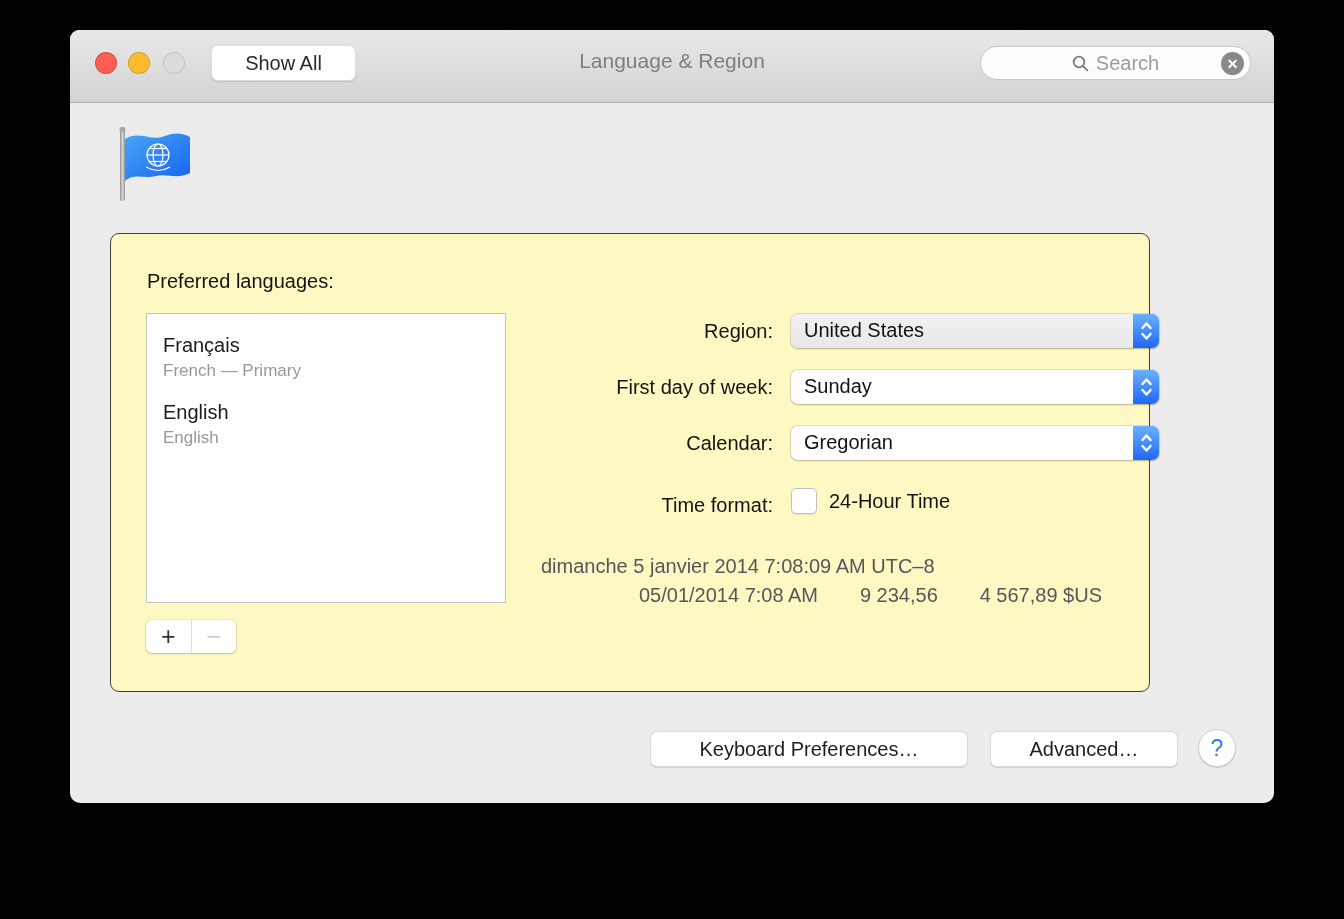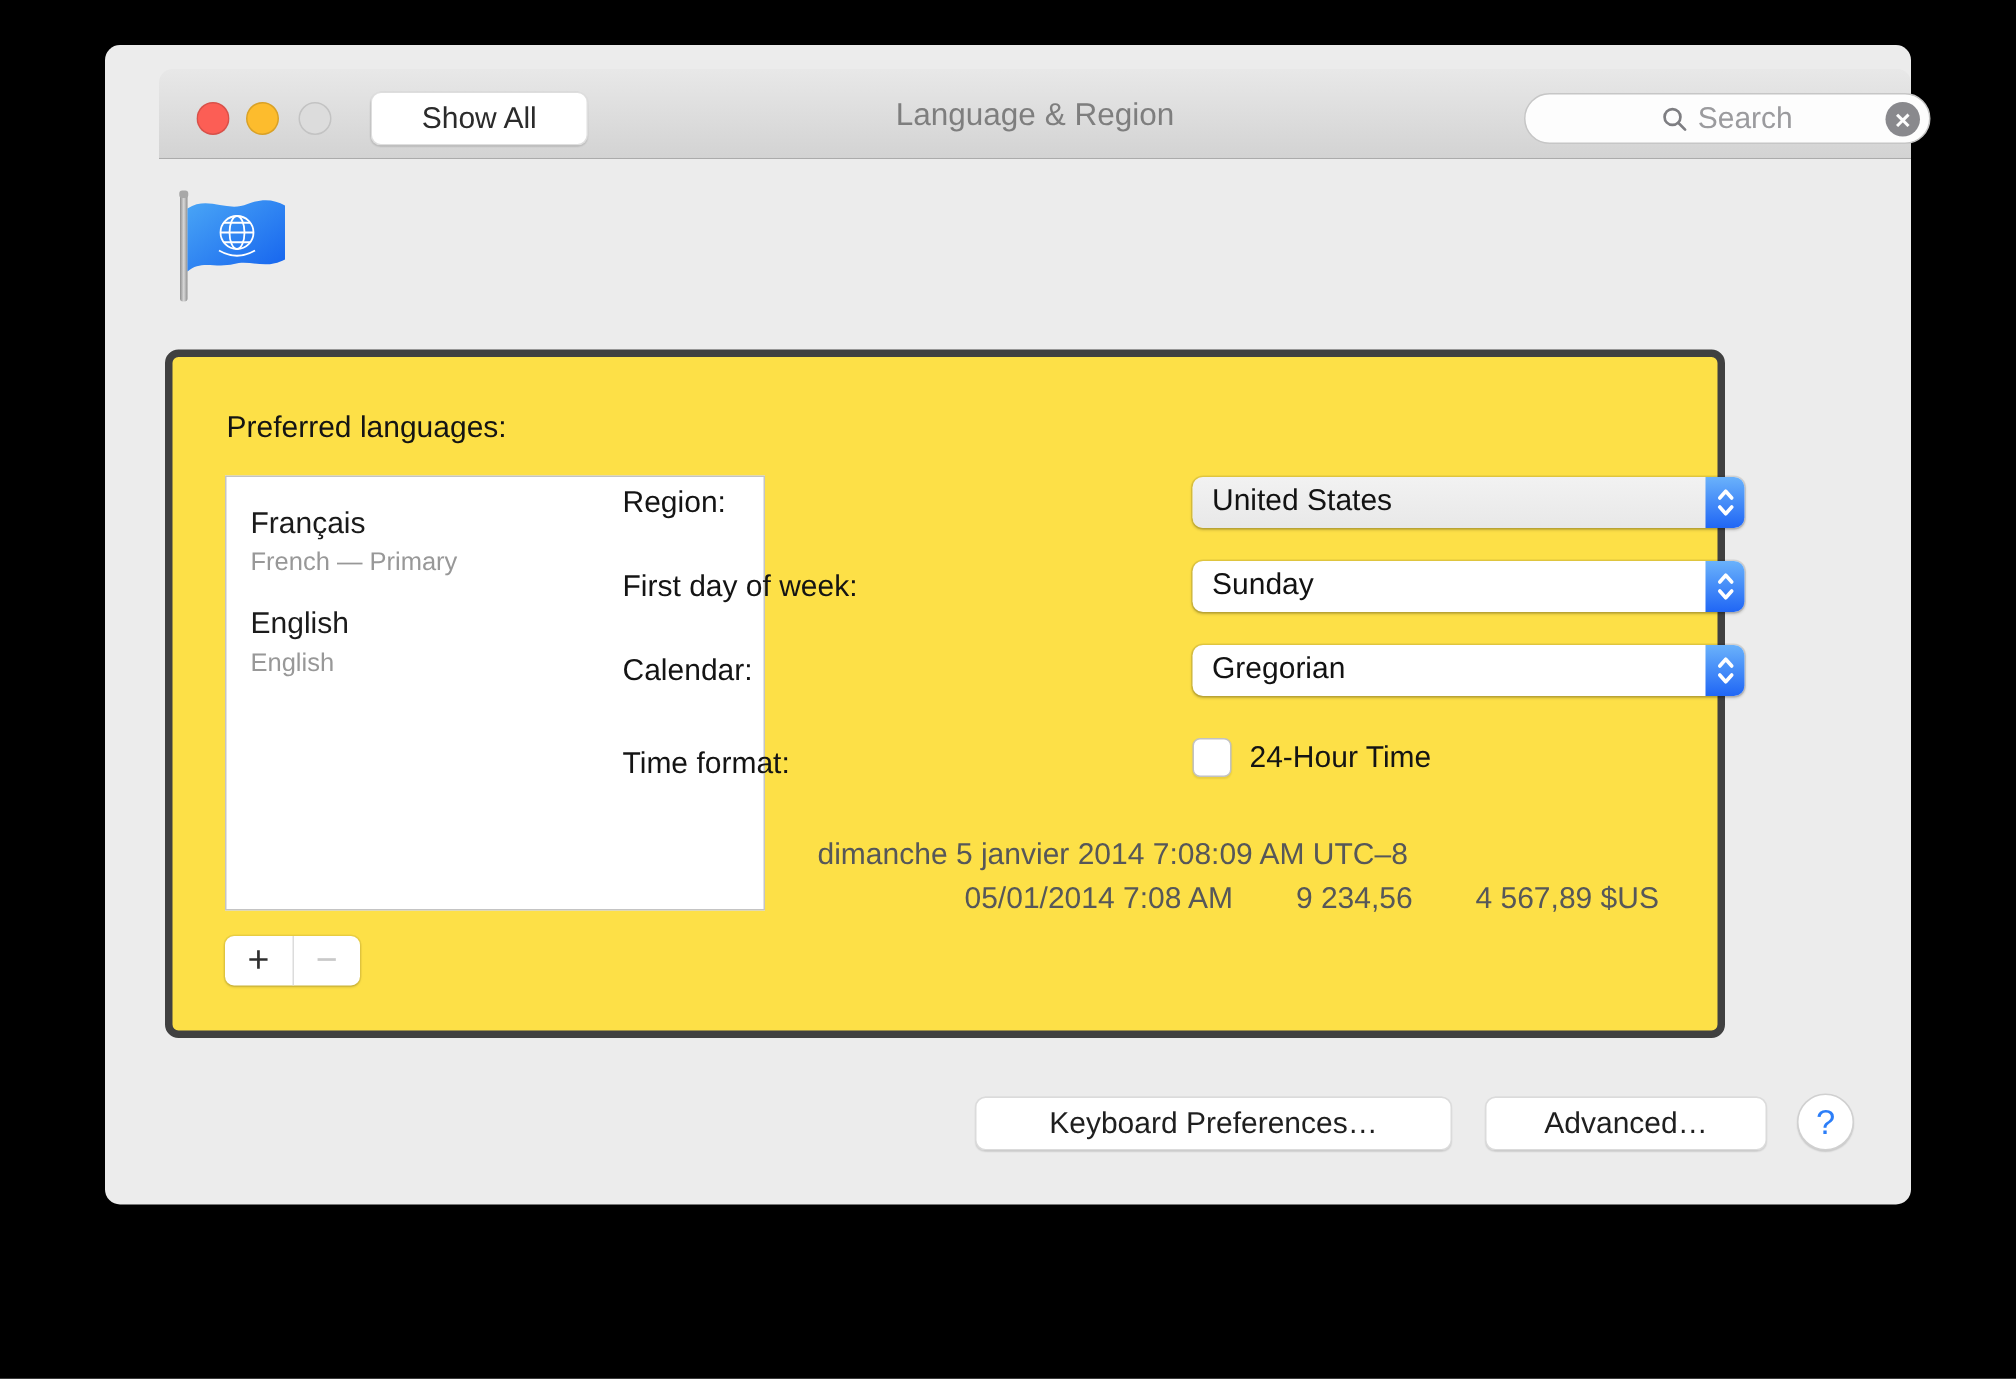--- a/index.html
+++ b/index.html
@@ -2,23 +2,23 @@
 <html><head>
 <meta charset="utf-8">
 <style>
   * { margin:0; padding:0; box-sizing:border-box; }
   html,body { width:1344px; height:919px; background:#000; font-family:"Liberation Sans", sans-serif; overflow:hidden; }
 
   .window { position:absolute; left:70px; top:30px; width:1204px; height:773px;
     background:#ececec; border-radius:10px; box-shadow:0 30px 70px rgba(0,0,0,.85), 0 0 1px rgba(0,0,0,.6); }
 
   
-  .toolbar { position:absolute; left:0; top:16px; right:0; height:60px;
+  .toolbar { position:absolute; left:0; top:0; right:0; height:73px;
     background:linear-gradient(#e8e8e8,#d3d3d3); border-bottom:1px solid #ababab;
-    border-radius:9px 9px 0 0;margin-left:36px; }
+    border-radius:9px 9px 0 0; }
   .light { position:absolute; top:22px; width:22px; height:22px; border-radius:50%; }
   .light.red    { left:25px; background:#fc5e55; border:1px solid rgba(0,0,0,.14); }
   .light.yellow { left:58px; background:#fdbc2d; border:1px solid rgba(0,0,0,.14); }
   .light.gray   { left:93px; background:#dcdcdc; border:1px solid #c3c3c3; }
   .show-all { position:absolute; left:141px; top:15px; width:145px; height:36px;
     background:#fff; border:1px solid rgba(0,0,0,.13); border-radius:7px;
     box-shadow:0 1px 1px rgba(0,0,0,.12); font-size:20px; color:#2b2b2b;
     text-align:center; line-height:34px; cursor:default; }
   .win-title { position:absolute; left:0; right:0; top:19px; text-align:center;
     font-size:21px; color:#7e7e7e; pointer-events:none; }
@@ -29,35 +29,35 @@
   .search .clear { position:absolute; right:6px; top:5px; width:23px; height:23px;
     border-radius:50%; background:#89898d; color:#fdfdfd; font-size:14px; font-weight:bold;
     display:flex; align-items:center; justify-content:center; line-height:1; }
 
   
   .flag { position:absolute; left:42px; top:93px; width:84px; height:82px; }
   .desc { position:absolute; left:159px; top:108px; font-size:20px; line-height:31px; color:#1a1a1a; }
 
   
   .panel { position:absolute; left:40px; top:203px; width:1040px; height:459px;
-    background:#fde047; border:5px solid #404040; border-radius:9px; }
+    background:#fef9c3; border:1px solid #404040; border-radius:9px; }
   .pref-label { position:absolute; left:36px; top:36px; font-size:20px; color:#141414; }
   .listbox { position:absolute; left:35px; top:79px; width:360px; height:290px;
     background:#fff; border:1px solid #c4c4c4; }
   .lang-item { padding:20px 16px 0 16px; }
   .lang-name { font-size:20px; color:#1b1b1b; margin-bottom:4px; }
   .lang-detail { font-size:17px; color:#989898; }
   .plusminus { position:absolute; left:35px; top:386px; width:90px; height:33px;
     background:#fff; border-radius:6px; display:flex;
     box-shadow:0 1px 2px rgba(0,0,0,.18), 0 0 0 1px rgba(0,0,0,.06); }
   .pm-btn { flex:1; display:flex; align-items:center; justify-content:center;
     font-size:25px; line-height:1; color:#2f2f2f; }
   .pm-btn.minus { border-left:1px solid #dcdcdc; color:#c9c9c9; }
 
-  .row-label { position:absolute; left:300px; width:362px; text-align:left;
+  .row-label { position:absolute; left:300px; width:362px; text-align:right;
     font-size:20px; color:#141414; }
   .popup { position:absolute; left:680px; width:368px; height:34px; border-radius:7px;
     background:#fff; box-shadow:0 1px 2px rgba(0,0,0,.22), 0 0 0 1px rgba(0,0,0,.09); }
   .popup.gray { background:linear-gradient(#f2f2f2,#e8e8e8); }
   .popup .val { position:absolute; left:13px; top:5px; font-size:20px; color:#121212; }
   .stepper { position:absolute; right:0; top:0; bottom:0; width:26px;
     border-radius:0 7px 7px 0; background:linear-gradient(#6ab2fb,#2066f5);
     display:flex; align-items:center; justify-content:center; }
 
   .checkbox { position:absolute; left:680px; top:254px; width:26px; height:26px;

